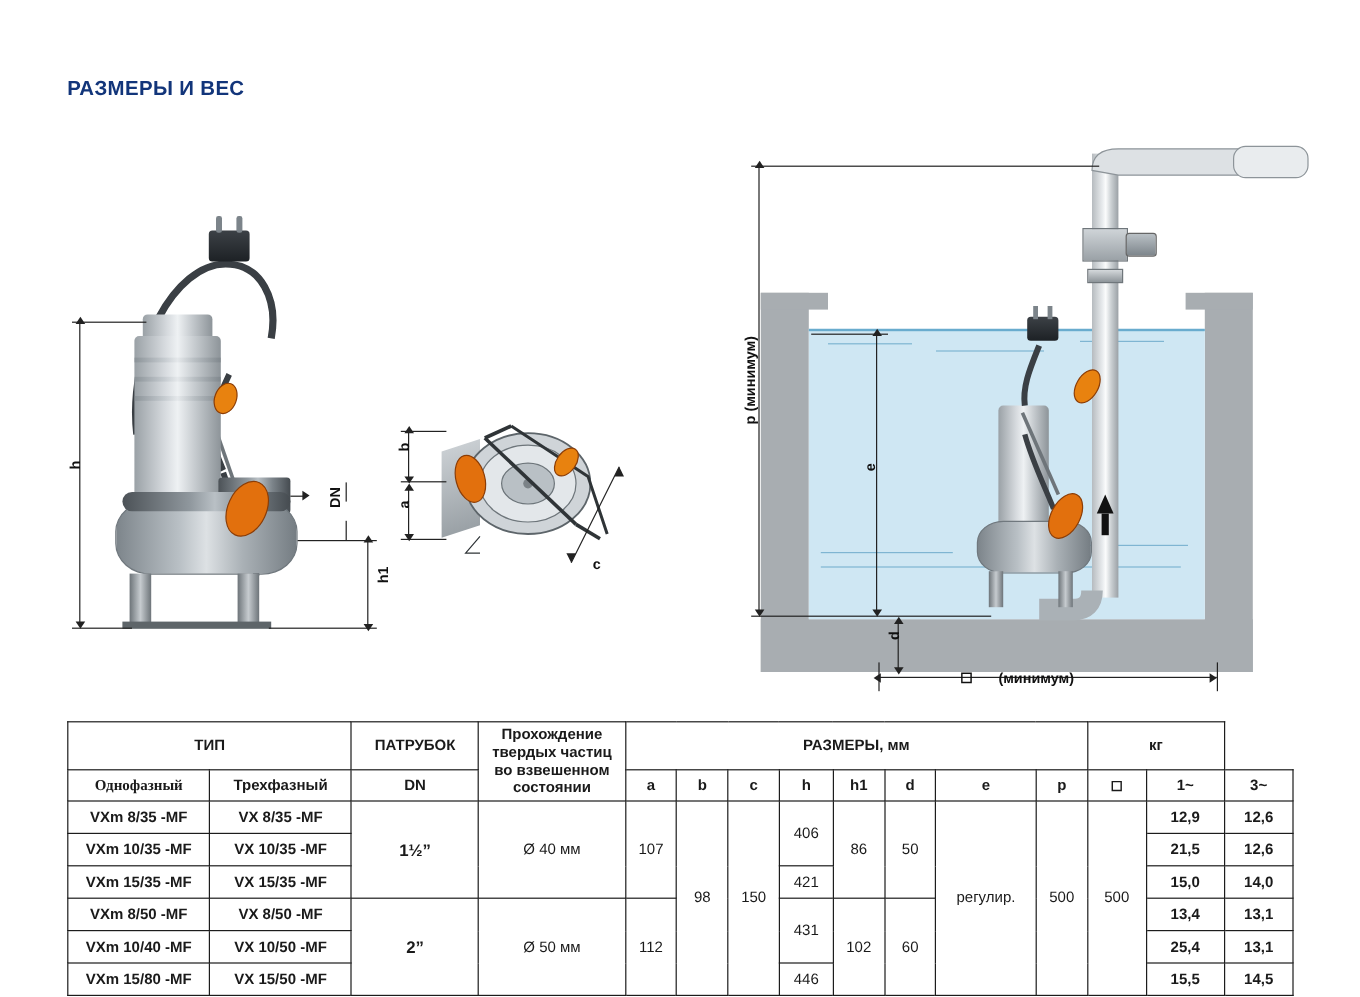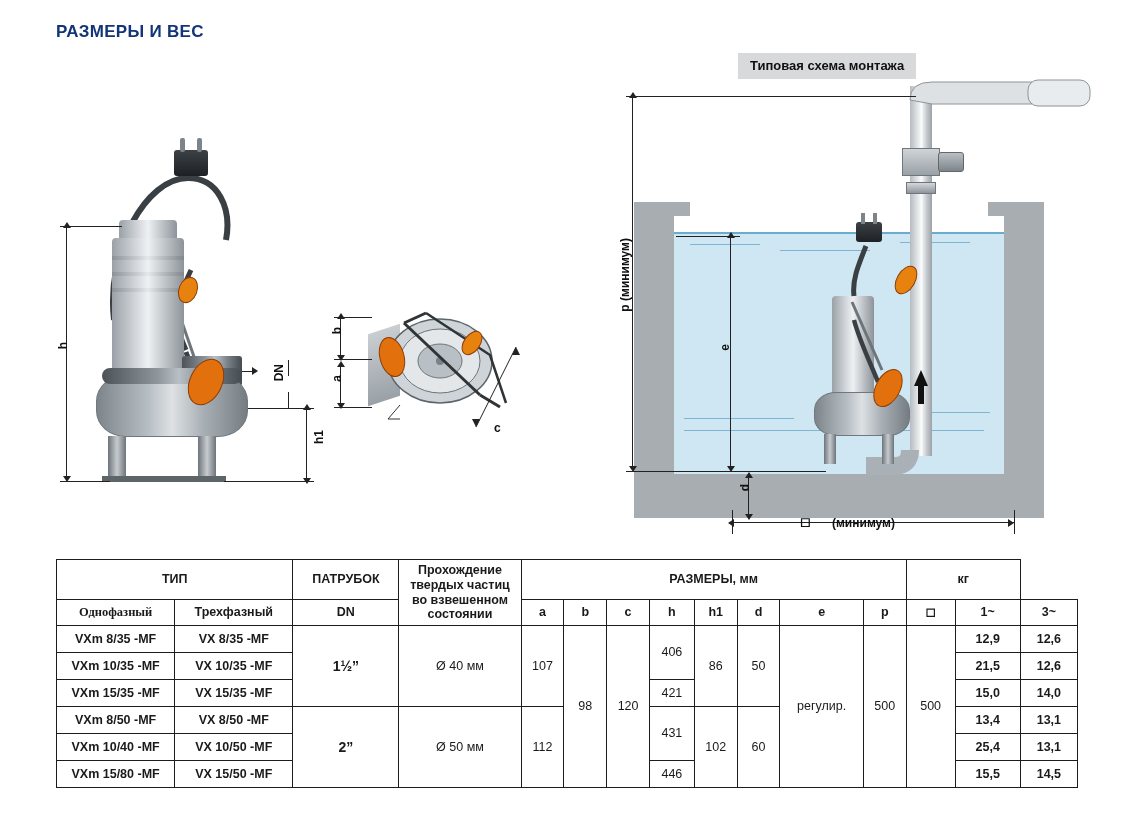--- a/index.html
+++ b/index.html
@@ -4,21 +4,21 @@
 <style>
   * { box-sizing: border-box; }
   html, body {
     margin: 0; padding: 0;
     width: 1133px; height: 831px;
     background: #ffffff;
     font-family: "Liberation Sans", sans-serif;
     color: #1a1a1a;
     overflow: hidden;
   }
-  .page { position: relative; width: 1133px; height: 593px; }
+  .page { position: relative; width: 1133px; height: 593px; margin-top: 42px; }
 
   
   .page-title {
     position: absolute;
     left: 56px; top: 22px;
     font-size: 17px;
     font-weight: bold;
     color: #12357a;
     letter-spacing: .3px;
   }
@@ -180,21 +180,20 @@
     <div class="dim-label vert" style="left:0px;top:80px;">a</div>
 
     <svg width="220" height="200" style="position:absolute;left:0;top:0;">
       <line x1="186" y1="52" x2="146" y2="132" stroke="#222" stroke-width="1"></line>
       <polygon points="186,52 182,60 190,60" fill="#222"></polygon>
       <polygon points="146,132 142,124 150,124" fill="#222"></polygon>
     </svg>
     <div class="dim-label" style="left:164px;top:126px;">c</div>
   </div>
 
-  <div class="scheme-caption">Типовая схема монтажа</div>
 
   <div style="position:absolute;left:620px;top:70px;width:500px;height:470px;">
 
     <div class="pit-wall" style="left:14px;top:132px;width:40px;height:316px;"></div>
     <div class="pit-wall" style="left:384px;top:132px;width:40px;height:316px;"></div>
     <div class="pit-wall" style="left:14px;top:404px;width:410px;height:44px;"></div>
     <div class="pit-wall" style="left:14px;top:132px;width:56px;height:14px;"></div>
     <div class="pit-wall" style="left:368px;top:132px;width:56px;height:14px;"></div>
 
     <div class="water" style="left:54px;top:162px;width:330px;height:242px;"></div>
@@ -292,21 +291,21 @@
     </thead>
     <tbody>
 
       <tr style="height:27px;">
         <td class="type">VXm 8/35  -MF</td>
         <td class="type">VX 8/35  -MF</td>
         <td rowspan="3" style="font-weight:bold;font-size:14px;">1½”</td>
         <td rowspan="3">Ø 40 мм</td>
         <td rowspan="3">107</td>
         <td rowspan="6">98</td>
-        <td rowspan="6">120</td>
+        <td rowspan="6">150</td>
         <td rowspan="2">406</td>
         <td rowspan="3">86</td>
         <td rowspan="3">50</td>
         <td rowspan="6">регулир.</td>
         <td rowspan="6">500</td>
         <td rowspan="6">500</td>
         <td class="kg">12,9</td>
         <td class="kg">12,6</td>
       </tr>
 

